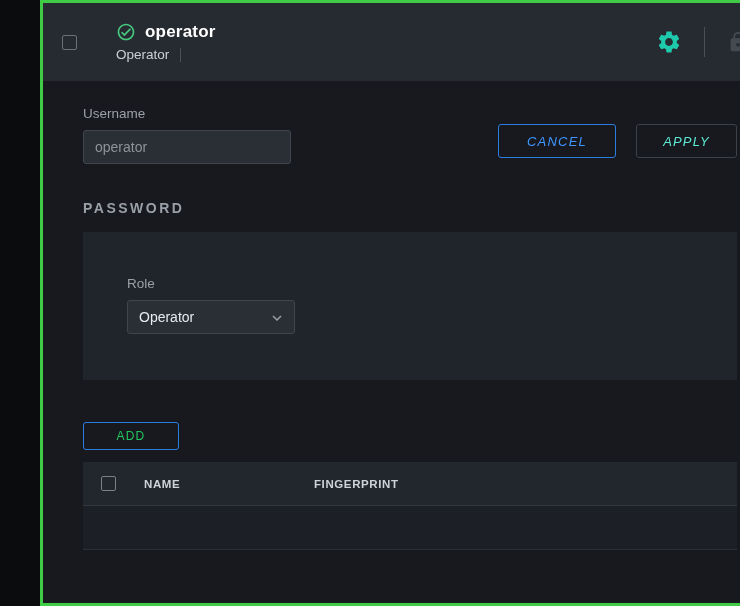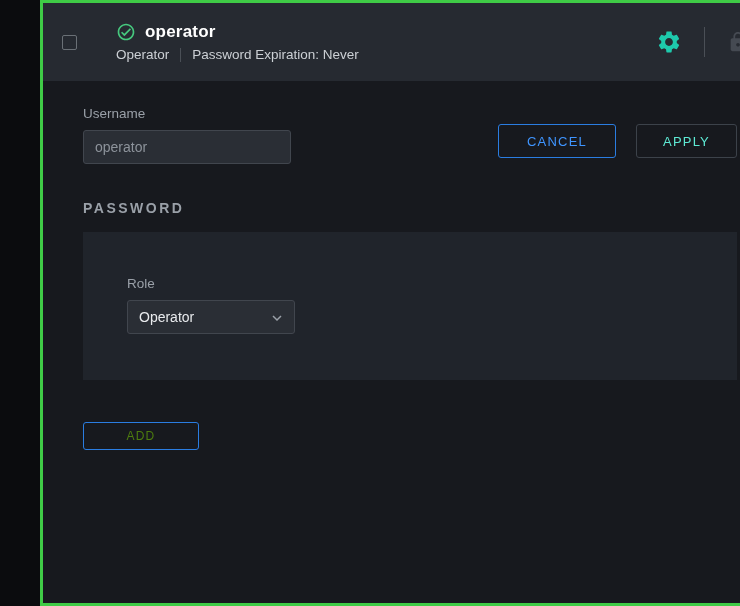--- a/index.html
+++ b/index.html
@@ -59,20 +59,21 @@
     width:208px;height:34px;
     background:#2a2e35;border:1px solid #41464e;border-radius:3px;
     color:#8d939b;padding:0 11px;font-size:14px;
     font-family:"Liberation Sans", sans-serif;outline:none;
   }
   .btn-row{display:flex;gap:20px;margin-top:18px;}
   .btn{
     height:34px;border-radius:3px;background:transparent;
     font-size:13px;letter-spacing:1.2px;cursor:pointer;
     font-family:"Liberation Sans", sans-serif;
+    font-style:italic;
   }
   .btn-cancel{width:118px;border:1px solid var(--accent-blue);color:#3f95ff;}
   .btn-apply{width:101px;border:1px solid #3c424a;color:#5eead4;cursor:default;}
   .section-title{
     margin:36px 0 16px;font-size:14px;font-weight:bold;
     letter-spacing:2.5px;color:#9aa0a8;
   }
   
   .password-panel{
     background:#20242b;
@@ -95,22 +96,22 @@
     color:#e8eaed;padding:0 32px 0 11px;font-size:14px;outline:none;
     font-family:"Liberation Sans", sans-serif;
   }
   .eye{position:absolute;right:8px;top:7px;cursor:pointer;background:transparent;border:none;padding:0;display:flex;}
   
   .pk-header{
     margin-top:42px;display:flex;justify-content:space-between;align-items:center;
   }
   .pk-header .section-title{margin:0;}
   .btn-add{
-    width:116px;height:28px;border:1px solid var(--accent-blue);
-    border-radius:3px;background:transparent;color:#4d7c0f;
+    width:96px;height:28px;border:1px solid var(--accent-blue);
+    border-radius:3px;background:transparent;color:#22c55e;
     font-size:12px;letter-spacing:1.2px;cursor:pointer;
     font-family:"Liberation Sans", sans-serif;
   }
   .pk-table{margin-top:12px;}
   .pk-thead{
     background:#22262d;height:44px;
     display:flex;align-items:center;padding:0 18px;
     border-bottom:1px solid #313640;
   }
   .pk-thead .checkbox{border-color:#7a8088;}
@@ -133,21 +134,20 @@
         <span style="display:flex;">
           <svg width="20" height="20" viewBox="0 0 24 24">
             <path fill="var(--status-green)" d="M12 2C6.48 2 2 6.48 2 12s4.48 10 10 10 10-4.48 10-10S17.52 2 12 2zm0 18c-4.41 0-8-3.59-8-8s3.59-8 8-8 8 3.59 8 8-3.59 8-8 8zm4.59-12.42L10 14.17l-2.59-2.58L6 13l4 4 8-8z"></path>
           </svg>
         </span>
         <h1>operator</h1>
       </div>
       <div class="subtitle-row">
         <span>Operator</span>
         <span class="vdiv"></span>
-        <span>Password Expiration: Never</span>
       </div>
     </div>
 
     <div class="header-actions">
       <button class="icon-btn">
         <span style="display:flex;">
           <svg width="26" height="26" viewBox="0 0 24 24">
             <path fill="var(--accent-teal)" d="M19.14 12.94c.04-.3.06-.61.06-.94 0-.32-.02-.64-.07-.94l2.03-1.58c.18-.14.23-.41.12-.61l-1.92-3.32c-.12-.22-.37-.29-.59-.22l-2.39.96c-.5-.38-1.03-.7-1.62-.94L14.4 2.81c-.04-.24-.24-.41-.48-.41h-3.84c-.24 0-.43.17-.47.41L9.25 5.35c-.59.24-1.13.57-1.62.94l-2.39-.96c-.22-.08-.47 0-.59.22L2.74 8.87c-.12.21-.08.47.12.61l2.03 1.58c-.05.3-.09.63-.09.94s.02.64.07.94l-2.03 1.58c-.18.14-.23.41-.12.61l1.92 3.32c.12.22.37.29.59.22l2.39-.96c.5.38 1.03.7 1.62.94l.36 2.54c.05.24.24.41.48.41h3.84c.24 0 .44-.17.47-.41l.36-2.54c.59-.24 1.13-.56 1.62-.94l2.39.96c.22.08.47 0 .59-.22l1.92-3.32c.12-.22.07-.47-.12-.61l-2.01-1.58zM12 15.6c-1.98 0-3.6-1.62-3.6-3.6s1.62-3.6 3.6-3.6 3.6 1.62 3.6 3.6-1.62 3.6-3.6 3.6z"></path>
           </svg>
         </span>
@@ -191,15 +191,23 @@
         </div>
       </div>
 
 
     </section>
 
     <div class="pk-header">
       <button class="btn-add">ADD</button>
     </div>
 
+    <div class="pk-table">
+      <div class="pk-thead">
+        <span class="checkbox"></span>
+        <span class="th th-name">NAME</span>
+        <span class="th">FINGERPRINT</span>
+      </div>
+      <div class="pk-empty-row"></div>
+    </div>
 
   </main>
 </div>
 
 </body></html>

